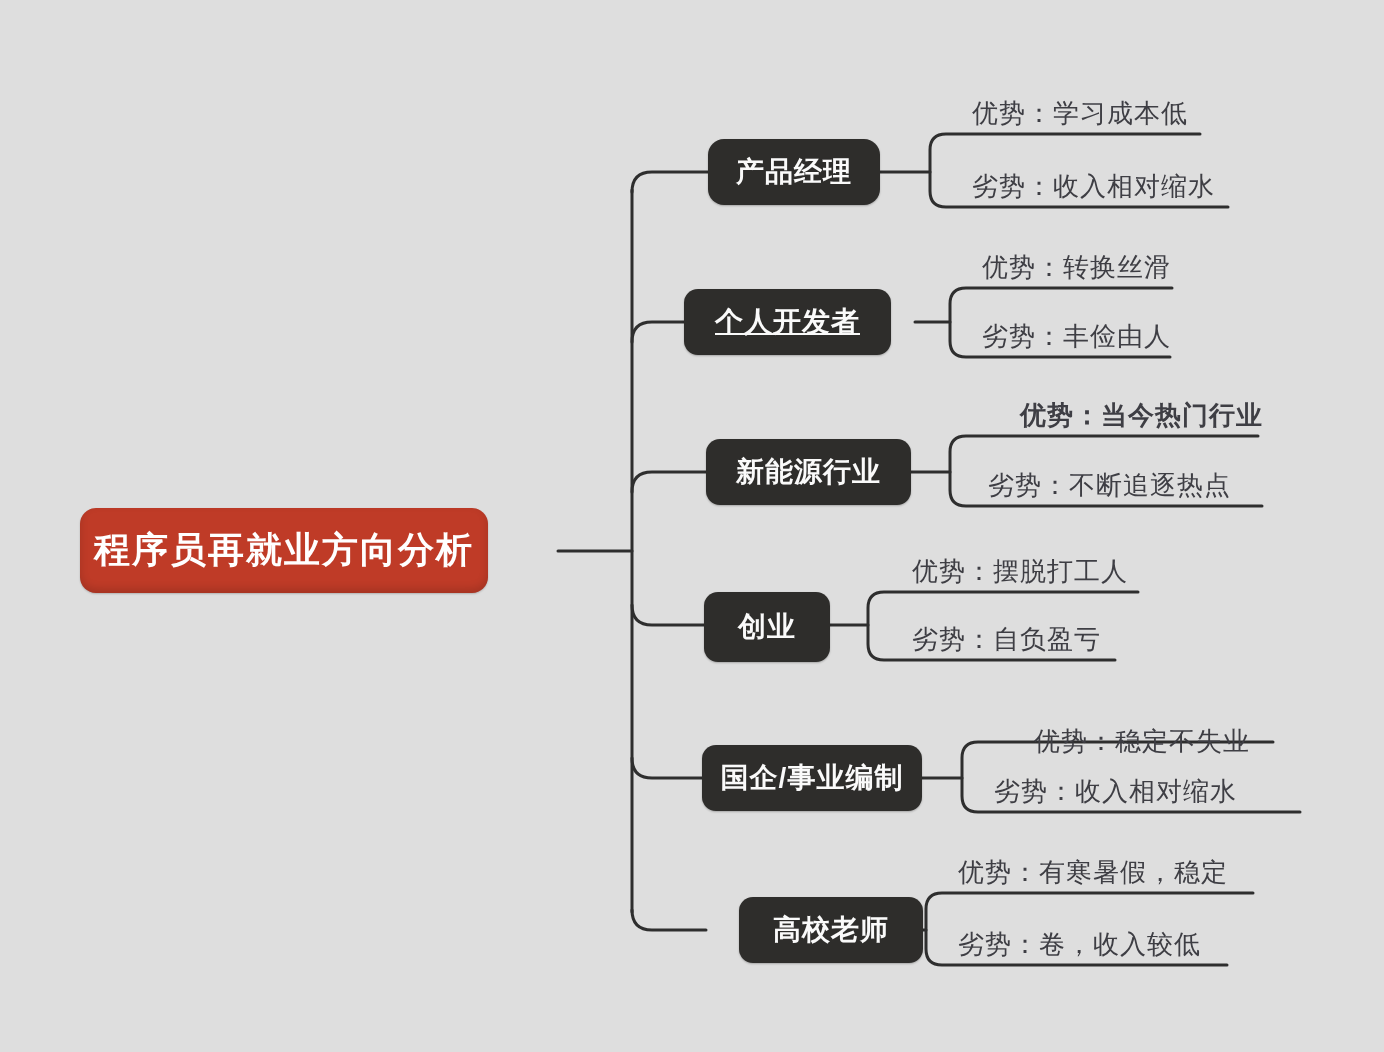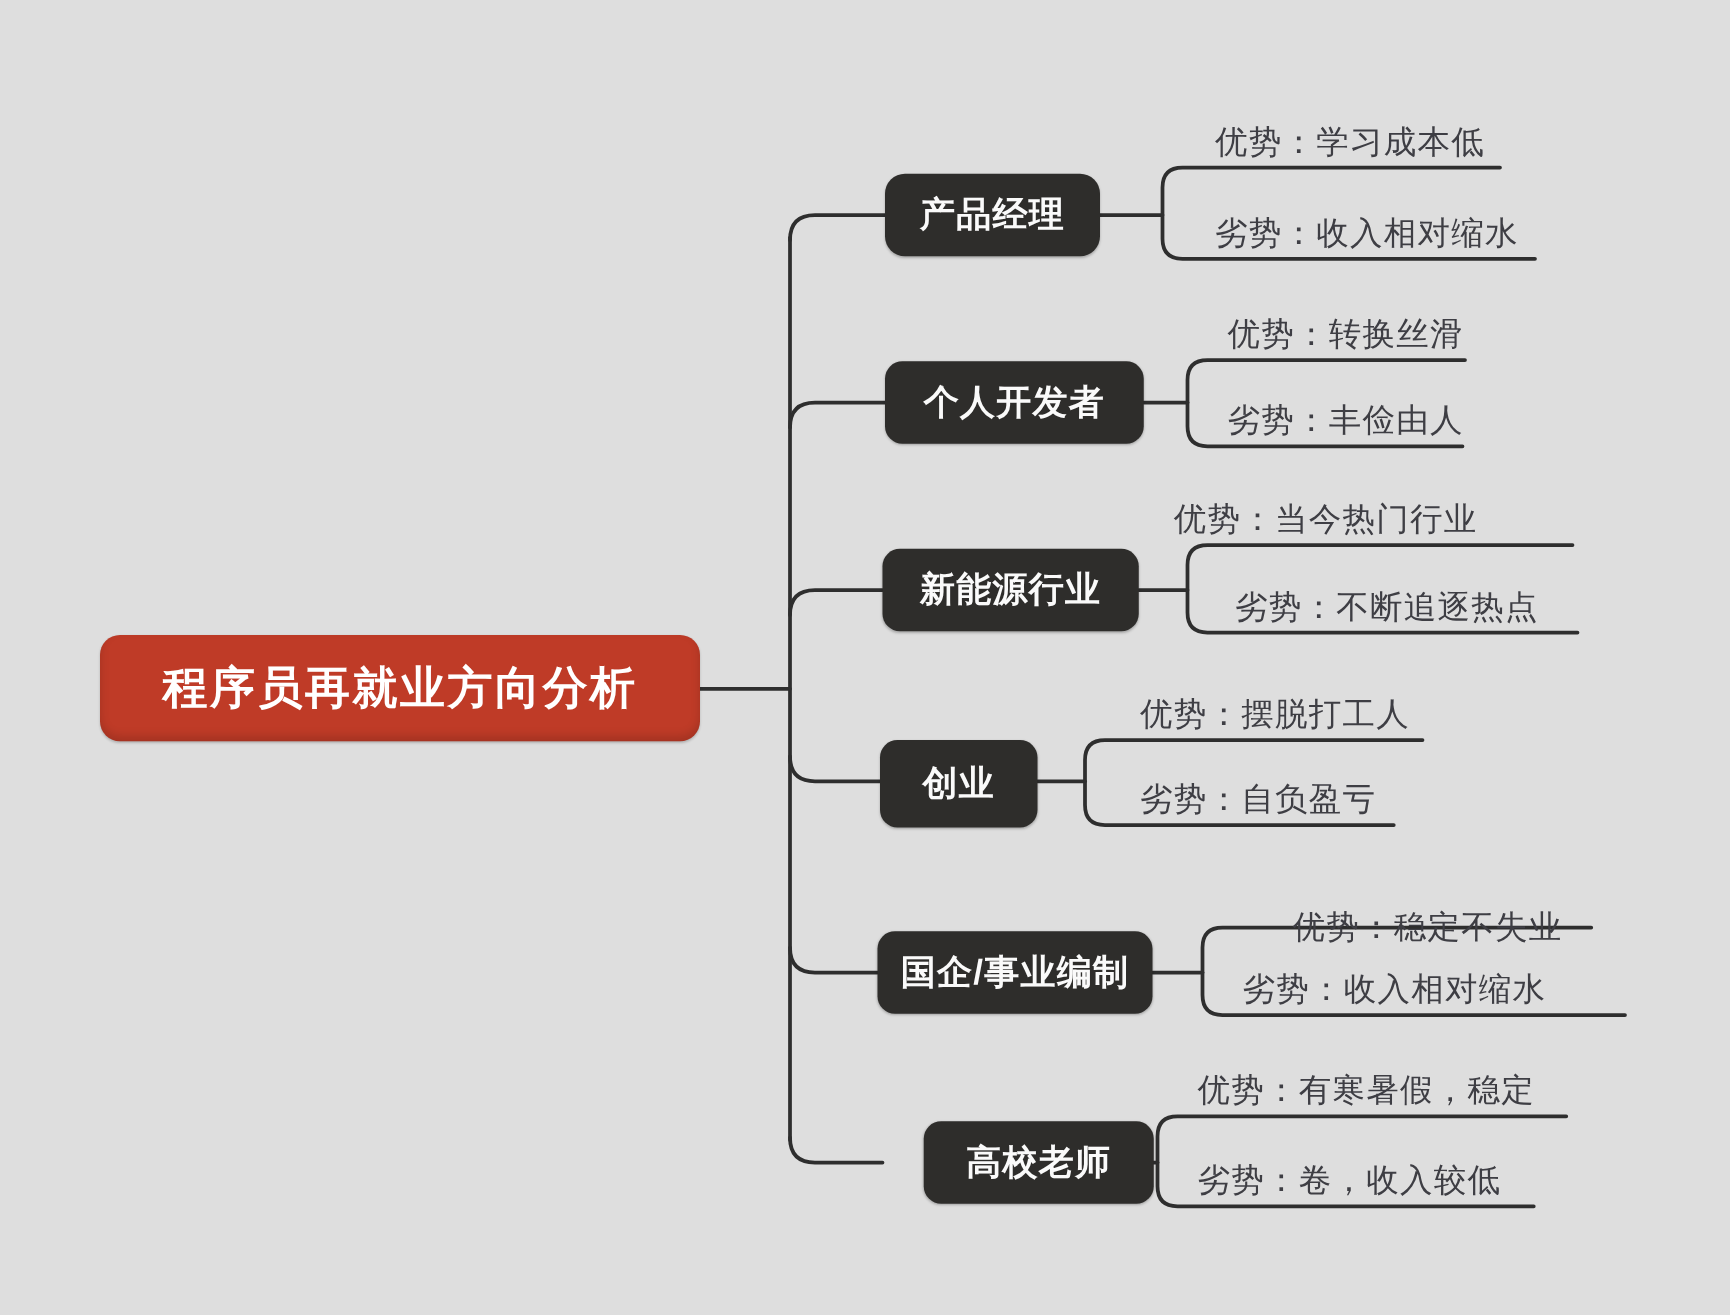--- a/index.html
+++ b/index.html
@@ -93,36 +93,36 @@
     <path d="M830,625 H868"></path>
     <path d="M1138,592 H884 Q868,592 868,608 V644 Q868,660 884,660 H1115"></path>
 
     <path d="M922,778 H962"></path>
     <path d="M1273,742 H978 Q962,742 962,758 V796 Q962,812 978,812 H1300"></path>
 
     <path d="M890,930 H926"></path>
     <path d="M1253,893 H942 Q926,893 926,909 V949 Q926,965 942,965 H1227"></path>
   </svg>
 
-  <div class="node root-node" style="left:80px; top:508px; width:480px; height:85px;">程序员再就业方向分析</div>
+  <div class="node root-node" style="left:80px; top:508px; width:408px; height:85px;">程序员再就业方向分析</div>
 
   <div class="node" style="left:708px; top:139px; width:172px; height:66px;border-radius:16px;">产品经理</div>
-  <div class="node" style="left:708px; top:289px; width:207px; height:66px;">个人开发者</div>
+  <div class="node" style="left:684px; top:289px; width:207px; height:66px;text-decoration:underline;">个人开发者</div>
   <div class="node" style="left:706px; top:439px; width:205px; height:66px;text-align:center;">新能源行业</div>
   <div class="node" style="left:704px; top:592px; width:126px; height:70px;">创业</div>
   <div class="node" style="left:702px; top:745px; width:220px; height:66px;text-align:right;">国企/事业编制</div>
   <div class="node" style="left:706px; top:897px; width:184px; height:66px;margin-left:33px;">高校老师</div>
 
   <div class="leaf" style="left:972px; top:96px;">优势：学习成本低</div>
   <div class="leaf" style="left:972px; top:169px;">劣势：收入相对缩水</div>
 
   <div class="leaf" style="left:982px; top:250px;">优势：转换丝滑</div>
   <div class="leaf" style="left:982px; top:319px;">劣势：丰俭由人</div>
 
-  <div class="leaf" style="left:939px; top:398px;">优势：当今热门行业</div>
+  <div class="leaf" style="left:1020px; top:398px;font-weight:bold;">优势：当今热门行业</div>
   <div class="leaf" style="left:988px; top:468px;">劣势：不断追逐热点</div>
 
   <div class="leaf" style="left:912px; top:554px;">优势：摆脱打工人</div>
   <div class="leaf" style="left:912px; top:622px;">劣势：自负盈亏</div>
 
   <div class="leaf" style="left:994px; top:724px;margin-left:40px;">优势：稳定不失业</div>
   <div class="leaf" style="left:994px; top:774px;">劣势：收入相对缩水</div>
 
   <div class="leaf" style="left:958px; top:855px;">优势：有寒暑假，稳定</div>
   <div class="leaf" style="left:958px; top:927px;">劣势：卷，收入较低</div>

